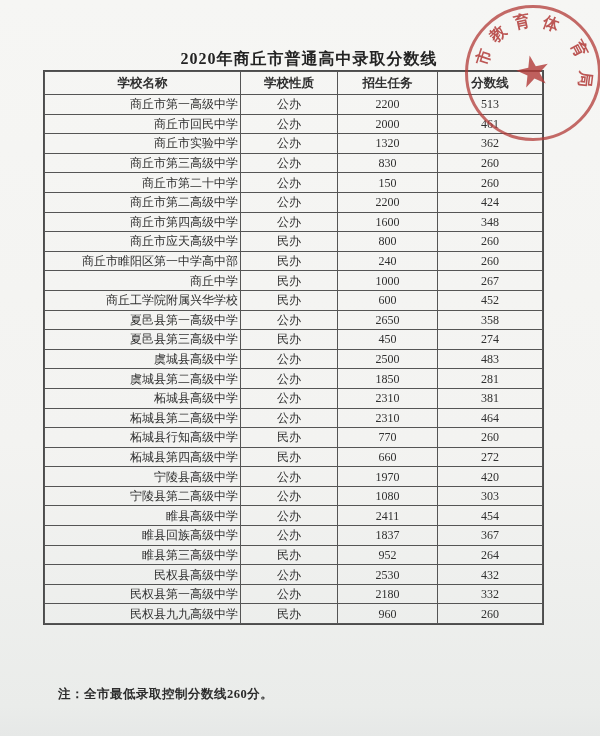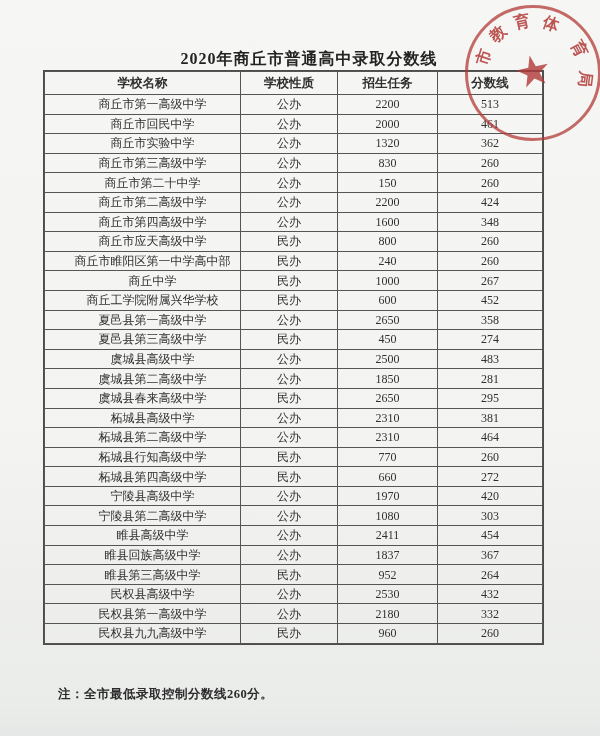--- a/index.html
+++ b/index.html
@@ -21,21 +21,21 @@
     outline:1px solid #4c4c4c;
   }
   .score-table th,.score-table td{
     border:1px solid #555;
     font-size:12px;line-height:1;
     padding:0 2px;overflow:hidden;white-space:nowrap;
     color:#303030;
   }
   .score-table th{height:22px;font-weight:bold;text-align:center;font-size:12.5px;}
   .score-table td{height:18.6px;}
-  .score-table td.name{text-align:center;padding-left:22px;}
+  .score-table td.name{text-align:right;padding-left:22px;}
   .score-table td.num,.score-table td.type{text-align:center;}
   .note{
     position:absolute;top:686px;left:58px;
     font-size:12.5px;font-weight:bold;color:#2b2b2b;letter-spacing:0.5px;
   }
   
   .stamp{
     position:absolute;top:5px;left:465px;width:136px;height:136px;
     border:3px solid rgba(178,58,55,0.75);border-radius:50%;
     box-sizing:border-box;pointer-events:none;
@@ -160,26 +160,20 @@
           <td class="num">2500</td>
           <td class="num">483</td>
         </tr>
         <tr>
           <td class="name">虞城县第二高级中学</td>
           <td class="type">公办</td>
           <td class="num">1850</td>
           <td class="num">281</td>
         </tr>
         <tr>
-          <td class="name">虞城县春来高级中学</td>
-          <td class="type">民办</td>
-          <td class="num">2650</td>
-          <td class="num">295</td>
-        </tr>
-        <tr>
           <td class="name">柘城县高级中学</td>
           <td class="type">公办</td>
           <td class="num">2310</td>
           <td class="num">381</td>
         </tr>
         <tr>
           <td class="name">柘城县第二高级中学</td>
           <td class="type">公办</td>
           <td class="num">2310</td>
           <td class="num">464</td>

